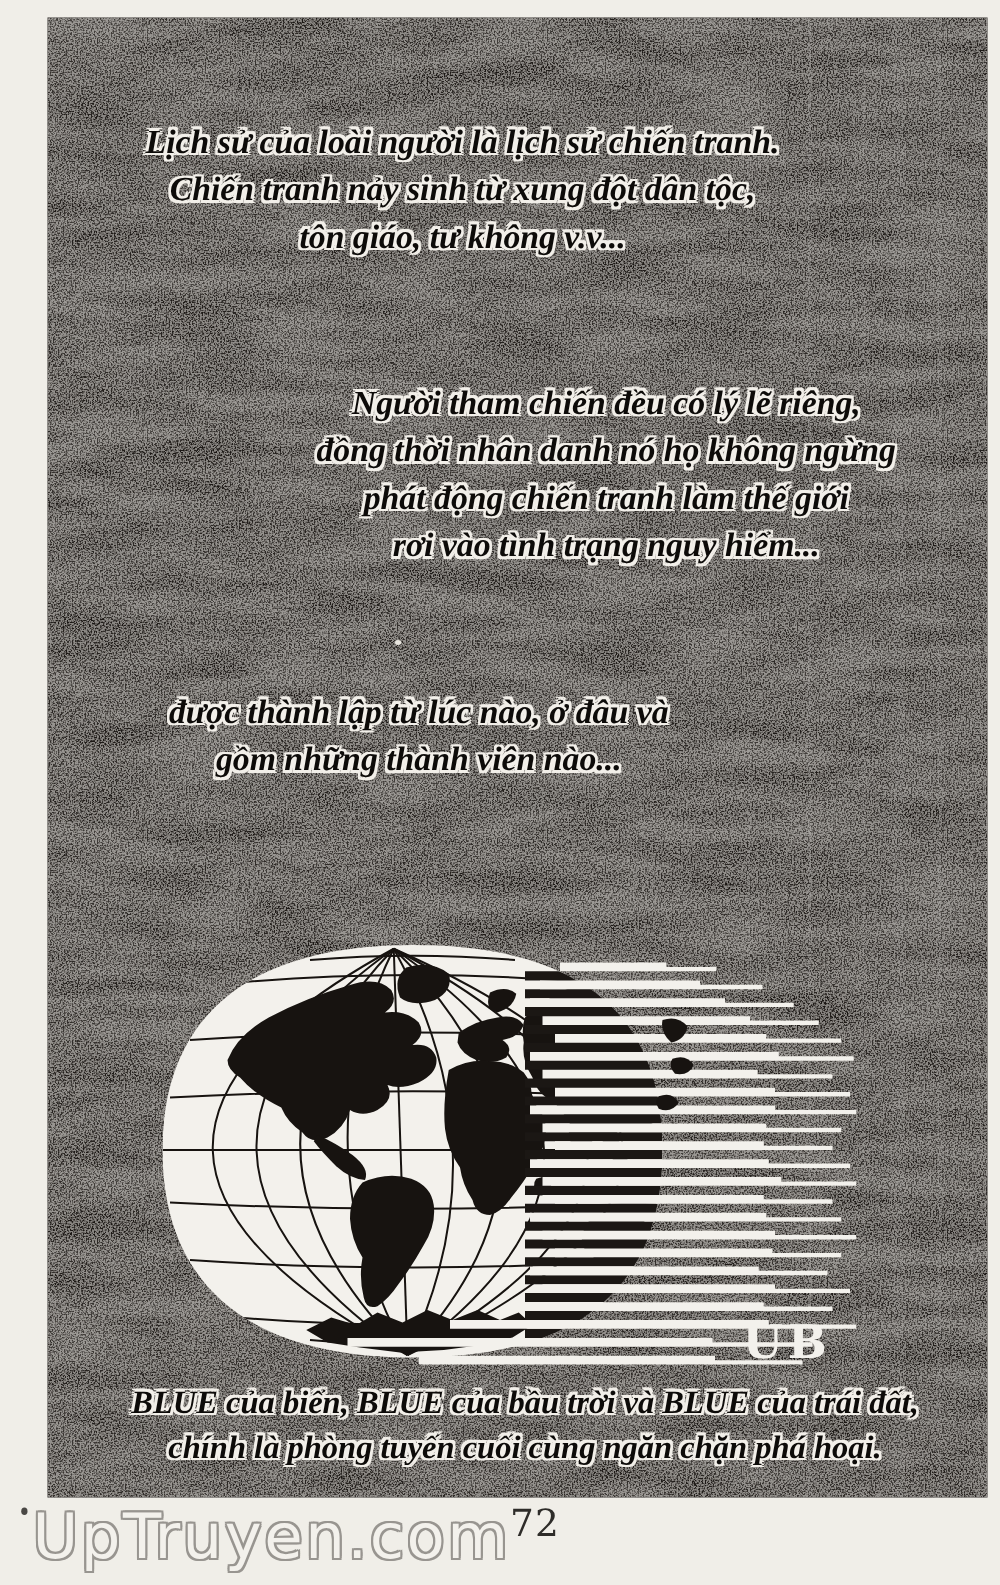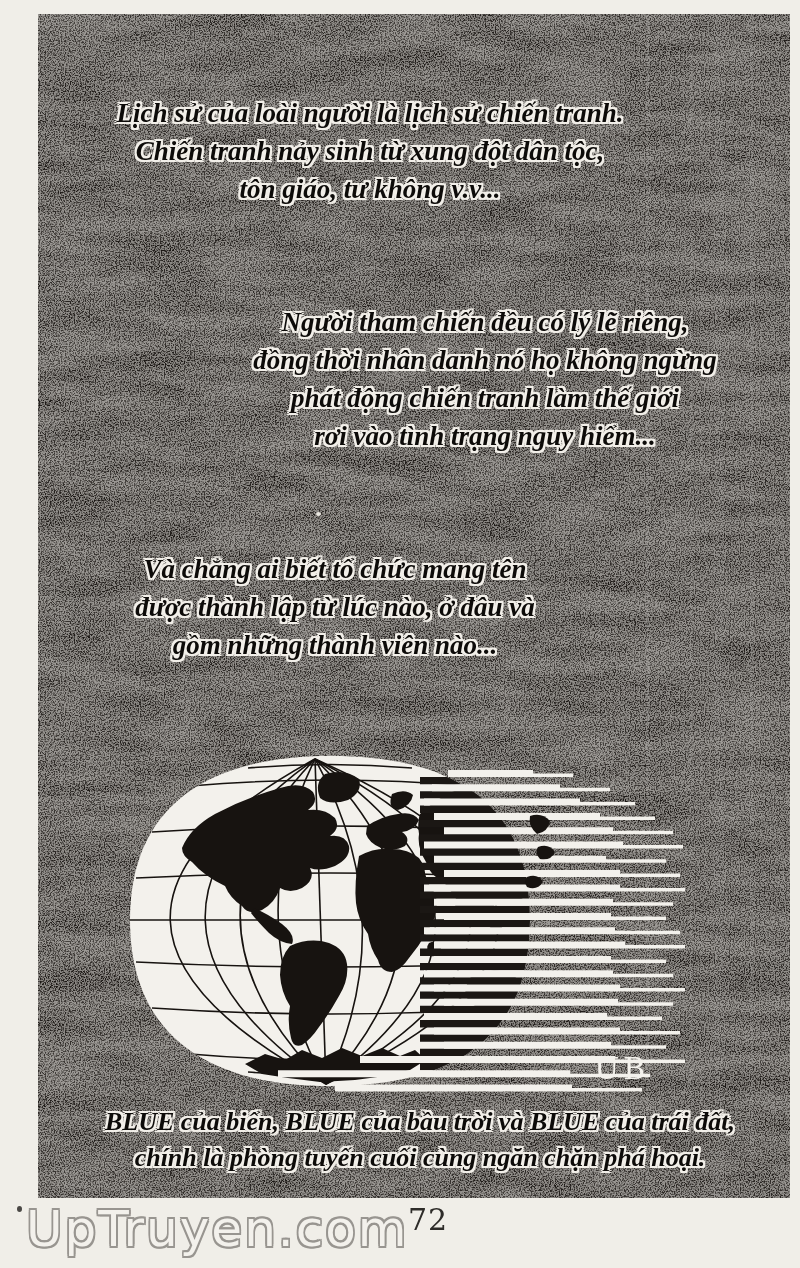--- a/index.html
+++ b/index.html
@@ -26,22 +26,22 @@
       -2px -2px 0 #f2efe9, 2px -2px 0 #f2efe9,
       -2px  2px 0 #f2efe9, 2px  2px 0 #f2efe9,
       -2px  0   0 #f2efe9, 2px  0   0 #f2efe9,
        0   -2px 0 #f2efe9, 0    2px 0 #f2efe9;
   }
   .blk4 .ln{font-size:26px;line-height:36px;}
 
   .globe-wrap{position:absolute;left:92px;top:734px;width:600px;height:355px;}
   .ub-logo{
     position:absolute;left:556px;top:1037px;
-    font-family:"DejaVu Serif", serif;font-weight:normal;
-    font-size:30px;color:#f3f1ec;letter-spacing:4px;
+    font-family:"DejaVu Serif", serif;font-weight:bold;
+    font-size:37px;color:#f3f1ec;letter-spacing:4px;
   }
   .speck{position:absolute;background:#e9e6df;border-radius:50%;}
 
   .footer{position:absolute;left:0;top:1198px;width:800px;height:70px;}
   .watermark{
     position:absolute;left:26px;top:2px;
     font-family:"DejaVu Sans", sans-serif;font-weight:normal;
     font-size:50px;letter-spacing:2px;
     color:#f3f1ec;
     text-shadow:
@@ -89,21 +89,20 @@
   </div>
 
   <div class="blk" style="left:152px;top:289px;width:590px;">
     <div class="ln">Người tham chiến đều có lý lẽ riêng,</div>
     <div class="ln">đồng thời nhân danh nó họ không ngừng</div>
     <div class="ln">phát động chiến tranh làm thế giới</div>
     <div class="ln">rơi vào tình trạng nguy hiểm...</div>
   </div>
 
   <div class="blk" style="left:47px;top:536px;width:500px;">
-    <div class="ln">Và chẳng ai biết tổ chức mang tên</div>
     <div class="ln">được thành lập từ lúc nào, ở đâu và</div>
     <div class="ln">gồm những thành viên nào...</div>
   </div>
 
   <div class="speck" style="left:278px;top:498px;width:5px;height:4px;"></div>
 
   <div class="globe-wrap">
     <svg width="600" height="355" viewBox="0 0 600 355">
       <defs>
         <clipPath id="globeClip">

